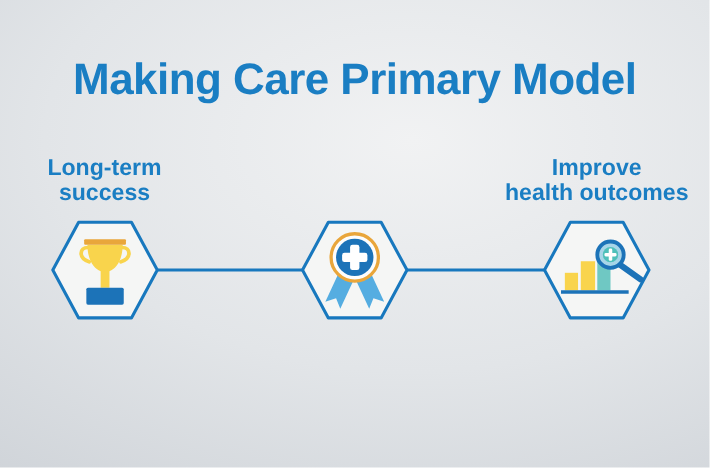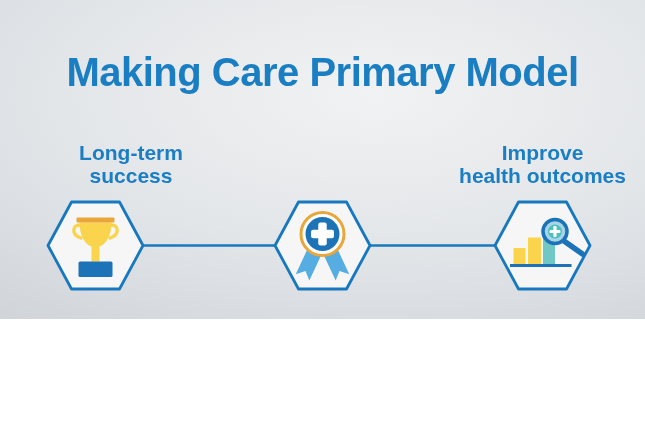--- a/index.html
+++ b/index.html
@@ -13,21 +13,21 @@
     --lens-blue:#a7d5e8;
     --lens-teal:#4fc0ba;
     --hex-fill:#f5f6f5;
     --background-center:#f1f2f3;
     --background-mid:#e2e5e8;
     --background-edge:#c7ccd2;
   }
   html,body{margin:0;padding:0;}
   .slide{
     position:relative;
-    width:645px;height:319px;
+    width:645px;height:425px;
     overflow:hidden;
     font-family:"Liberation Sans", sans-serif;
     background: radial-gradient(ellipse 115% 110% at 58% 30%,
       var(--background-center) 0%,
       var(--background-mid) 45%,
       var(--background-edge) 100%);
   }
   .title{
     position:absolute;
     top:50px;left:0;right:0;
@@ -42,21 +42,21 @@
     position:absolute;
     top:141px;
     margin:0;
     text-align:center;
     font-size:21px;
     line-height:23px;
     font-weight:bold;
     color:var(--accent-blue);
     white-space:pre-line;
   }
-  .node-label-1{left:0;width:190px;margin-left:36px;}
+  .node-label-1{left:0;width:190px;}
   .node-label-2{left:212px;width:221px;}
   .node-label-3{left:432px;width:221px;}
   .graphic{
     position:absolute;
     left:0;top:0;
     width:645px;height:425px;
     display:block;
   }
   .hex{fill:var(--hex-fill);stroke:var(--outline-blue);stroke-width:2.8;stroke-linejoin:round;}
   .connector{stroke:var(--outline-blue);stroke-width:2.6;}

